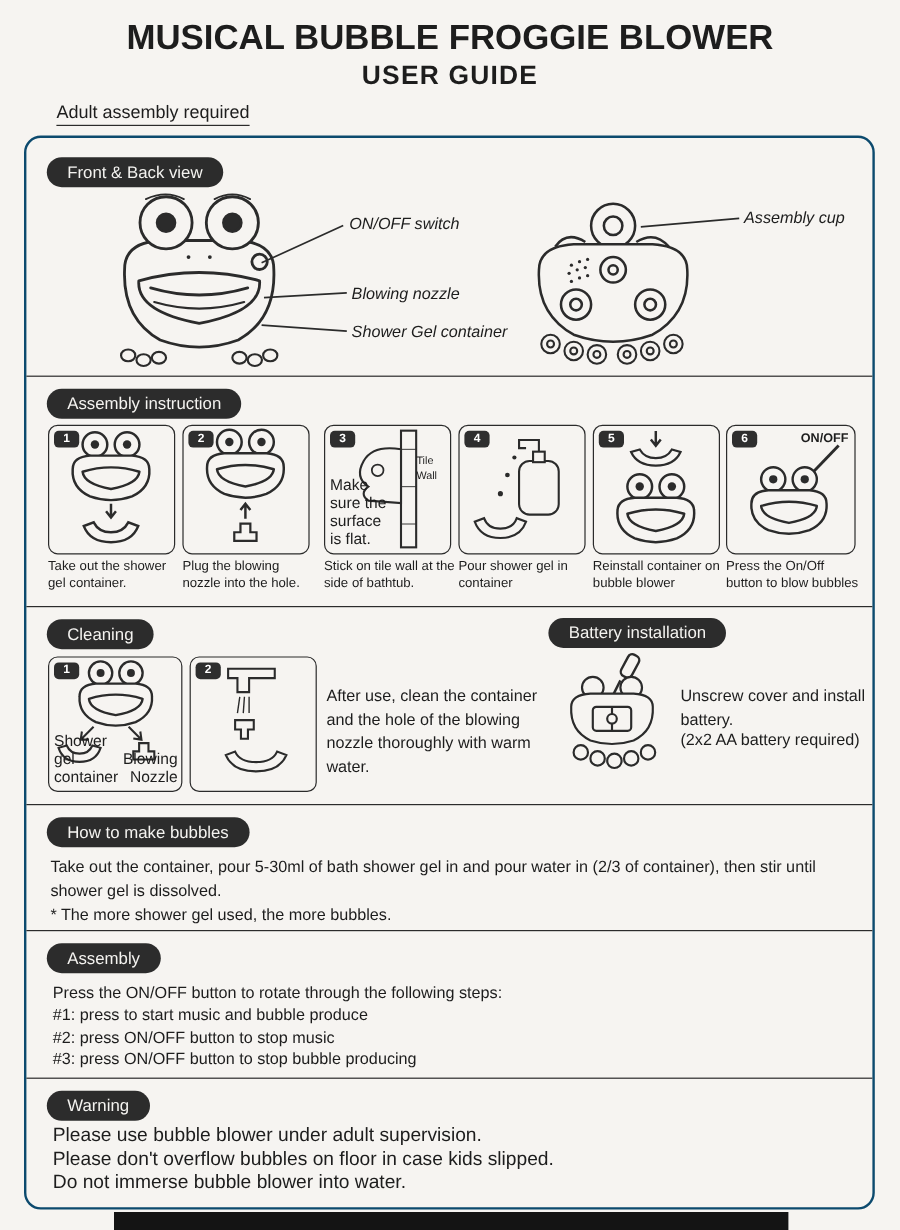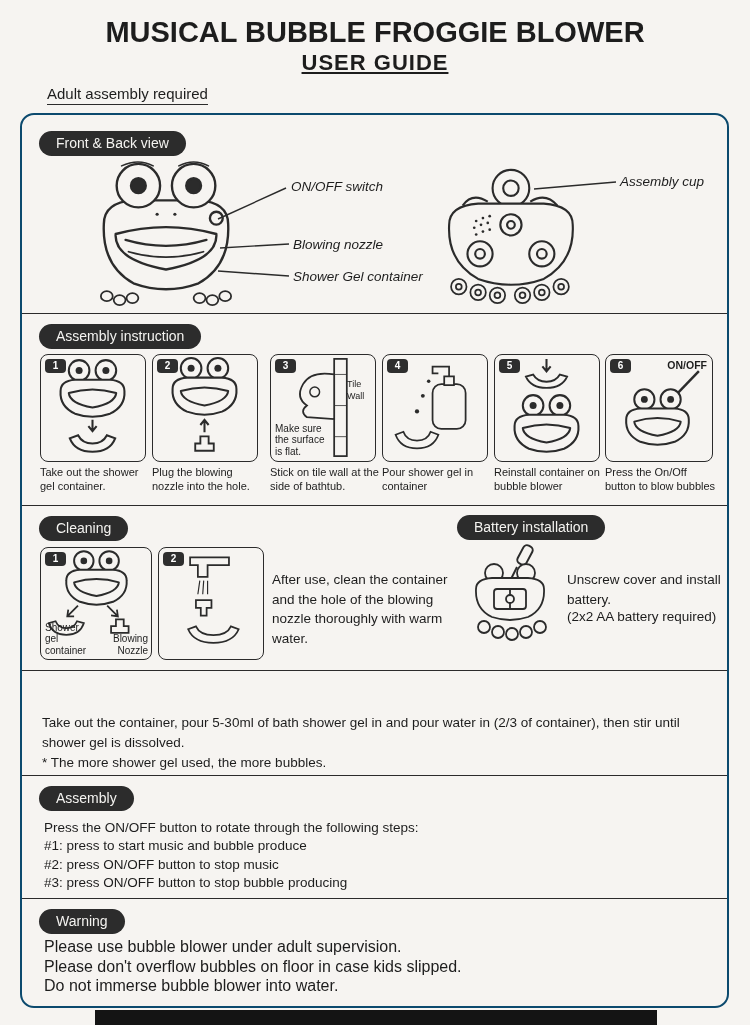--- a/index.html
+++ b/index.html
@@ -5,34 +5,34 @@
   * { box-sizing: border-box; }
   html, body { margin: 0; padding: 0; }
   body {
     width: 750px; height: 1025px; position: relative;
     background: #f6f4f1;
     font-family: "Liberation Sans", sans-serif;
     color: #1d1d1d;
     overflow: hidden;
   }
   .title    { position:absolute; top:16px; left:0; width:100%; text-align:center; font-size:29px; font-weight:700; }
-  .subtitle { position:absolute; top:50px; left:0; width:100%; text-align:center; font-size:22px; font-weight:700; letter-spacing:1px;text-decoration:underline; }
+  .subtitle { position:absolute; top:50px; left:0; width:100%; text-align:center; font-size:22px; font-weight:700; letter-spacing:1px; }
   .adult-note { position:absolute; top:85px; left:47px; font-size:15px; border-bottom:1.5px solid #2b2b2b; padding-bottom:2px; }
   .main-box { position:absolute; left:20px; top:113px; width:709px; height:895px; border:2px solid #0c4a6e; border-radius:14px; }
   .pill { position:absolute; height:25px; line-height:25px; padding:0 17px; background:#2c2c2c; color:#f4f3f0; border-radius:13px; font-size:14px; white-space:nowrap; }
   .divider { position:absolute; left:0; width:100%; height:0; border-top:1.5px solid #2b2b2b; }
   .lbl { position:absolute; font-size:13.5px; white-space:nowrap;font-style:italic; }
   .leaders { position:absolute; left:0; top:0; pointer-events:none; }
   .illus { position:absolute; }
   .step-box { position:absolute; top:239px; width:106px; height:108px; border:1.5px solid #2b2b2b; border-radius:8px; }
   .clean-box { position:absolute; top:432px; height:113px; border:1.5px solid #2b2b2b; border-radius:8px; }
   .num-badge { position:absolute; left:4px; top:4px; width:21px; height:14px; background:#2e2e2e; color:#fff; border-radius:4px; font-size:10px; font-weight:700; text-align:center; line-height:14px; }
   .caption { position:absolute; top:350px; width:112px; font-size:11px; line-height:1.3; }
   .body-text { position:absolute; font-size:13.5px; line-height:1.45; }
-  .tiny { position:absolute; font-size:10px; line-height:1.15; }
+  .tiny { position:absolute; font-size:13px; line-height:1.15; }
   .wall-lbl { position:absolute; font-size:9px; line-height:1.2; }
   .onoff-lbl { position:absolute; right:5px; top:4px; font-size:10.5px; font-weight:700;margin-left:20px; }
   .op-line { font-size:13.5px; line-height:18.5px; }
   .warn-line { position:absolute; left:22px; font-size:16px; }
   .bottom-bar { position:absolute; left:95px; top:1010px; width:562px; height:15px; background:#141414; }
   svg.art { display:block; }
 </style>
 </head>
 <body>
 
@@ -268,20 +268,21 @@
             <circle cx="76" cy="84" r="6"></circle>
         </g>
       </svg>
     </div>
 
     <div class="body-text" style="left:545px;top:455px;width:170px">Unscrew cover and install battery.</div>
     <div class="body-text" style="left:545px;top:492px;width:170px">(2x2 AA battery required)</div>
 
     <div class="divider" style="top:555px"></div>
 
+    <div class="pill" style="left:17px;top:566px">How to make bubbles</div>
     <div class="body-text" style="left:20px;top:598px;width:675px">Take out the container, pour 5-30ml of bath shower gel in and pour water in (2/3 of container), then stir until shower gel is dissolved.</div>
     <div class="body-text" style="left:20px;top:638px;width:675px">* The more shower gel used, the more bubbles.</div>
 
     <div class="divider" style="top:660px"></div>
 
     <div class="pill" style="left:17px;top:671px">Assembly</div>
     <div class="body-text" style="left:22px;top:703px;width:600px">Press the ON/OFF button to rotate through the following steps:</div>
     <div style="position:absolute;left:22px;top:722px;width:600px">
       <div class="op-line">#1: press to start music and bubble produce</div>
       <div class="op-line">#2: press ON/OFF button to stop music</div>

